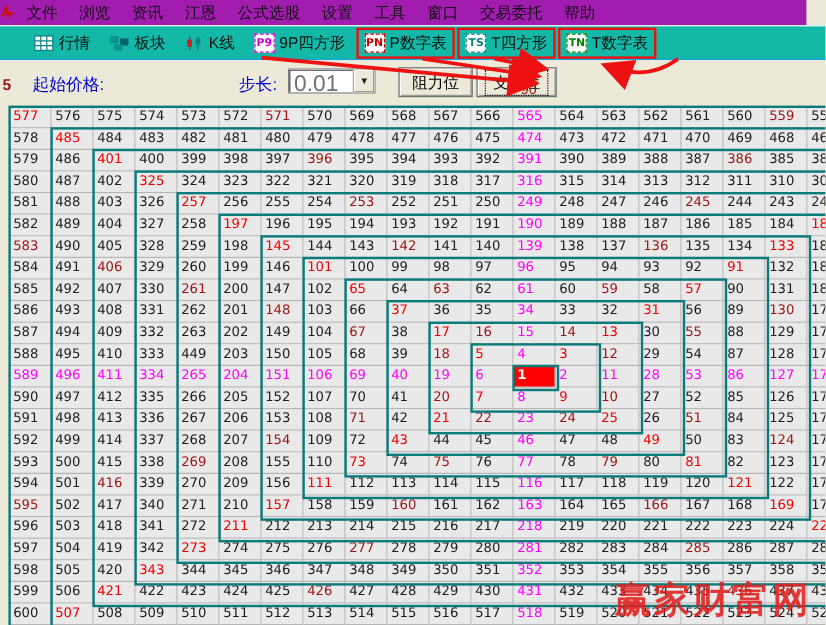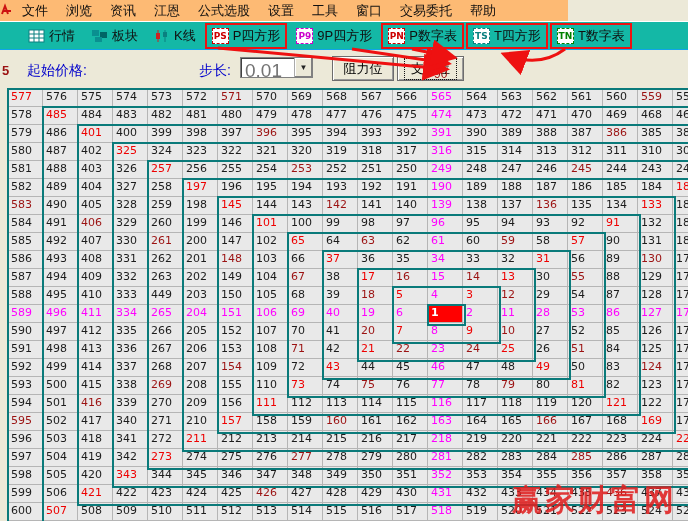--- a/index.html
+++ b/index.html
@@ -1,20 +1,20 @@
 <!DOCTYPE html>
 <html><head>
 <meta charset="utf-8">
 <style>
   html,body{margin:0;padding:0;}
   body{width:688px;height:521px;position:relative;overflow:hidden;
        background:#ece9d8;font-family:"Liberation Sans","DejaVu Sans",sans-serif;}
 
   
-  .menubar{position:absolute;left:0;top:0;width:568px;height:21px;background:#fdba74;
+  .menubar{position:absolute;left:0;top:0;width:672px;height:21px;background:#a21caf;
            display:flex;align-items:center;padding-left:13px;box-sizing:border-box;}
   .menu-item{font-size:13px;color:#101010;padding:0 9px;white-space:nowrap;}
   .applogo{position:absolute;left:0;top:2px;width:12px;height:16px;overflow:hidden;}
 
   
   .toolbar{position:absolute;left:0;top:21px;width:688px;height:29px;background:#14b8a6;
            border-top:1px solid #ffffff;border-bottom:1px solid #0ea5e9;
            display:flex;align-items:center;padding-left:20px;box-sizing:border-box;white-space:nowrap;}
   .tool-item{display:inline-flex;align-items:center;gap:4px;font-size:13px;color:#101010;
              padding:2px 5px;margin:0 1px;border:2px solid transparent;flex:0 0 auto;}
@@ -105,24 +105,20 @@
       <span>板块</span>
     </div>
     <div class="tool-item">
       <span class="tbicon"><svg width="16" height="14">
           <path d="M4 1 V13" stroke="#cc2222"></path>
           <rect x="2" y="4" width="4" height="6" fill="#cc2222"></rect>
           <path d="M11 1 V13" stroke="#0a8080"></path>
           <rect x="9" y="3" width="4" height="5" fill="#0a8080"></rect>
         </svg></span>
       <span>K线</span>
-    </div>
-    <div class="tool-item boxed">
-      <span class="badge" style="color: rgb(204, 0, 0);">PS</span>
-      <span>P四方形</span>
     </div>
     <div class="tool-item">
       <span class="badge" style="color: rgb(204, 0, 204);">P9</span>
       <span>9P四方形</span>
     </div>
     <div class="tool-item boxed">
       <span class="badge" style="color: rgb(204, 0, 0);">PN</span>
       <span>P数字表</span>
     </div>
     <div class="tool-item boxed">

